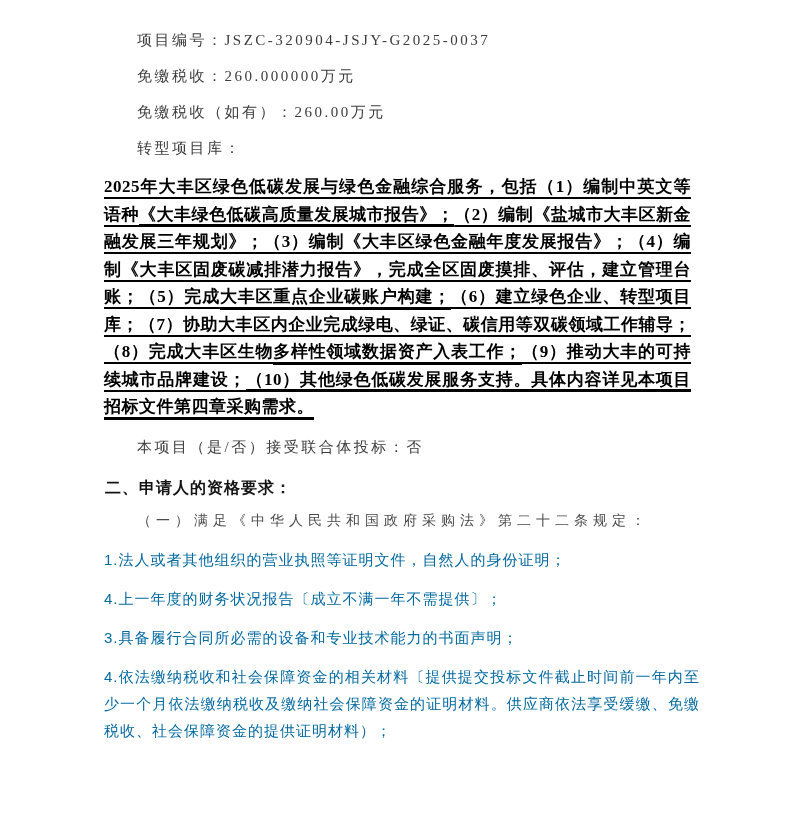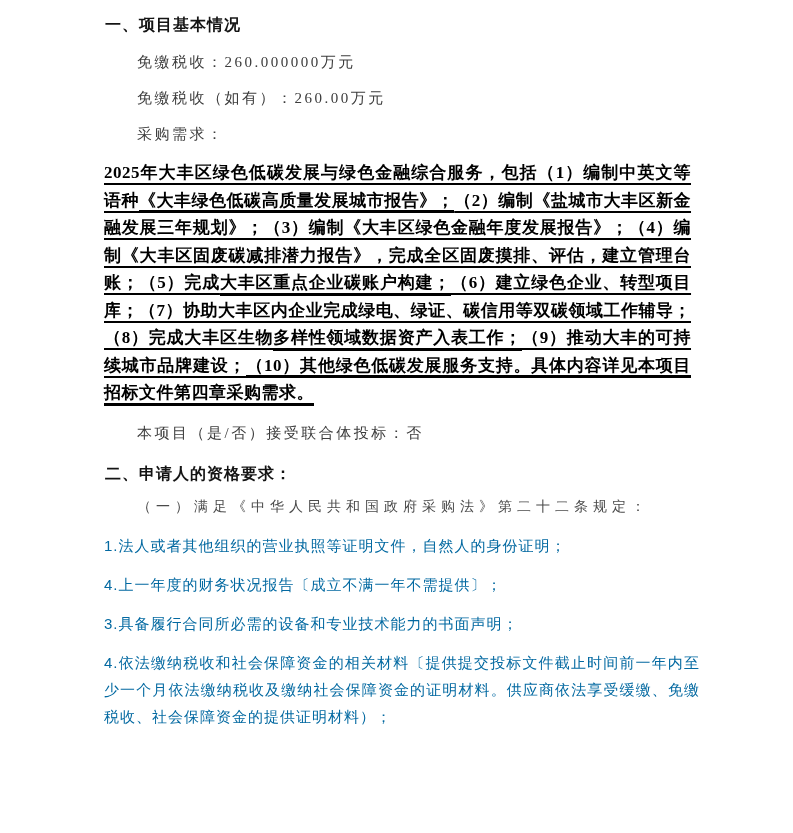--- a/index.html
+++ b/index.html
@@ -76,29 +76,29 @@
     margin: 15px 0 0 104px;
     text-align: justify;
   }
   .req-item.single { line-height: 20px; margin-top: 19px; }
 </style>
 </head>
 <body>
 
 <div class="page">
 
-  <div class="sec-heading">一、项目基本情况</div>
 
+  <div class="field-line">项目编号：JSZC-320904-JSJY-G2025-0037</div>
 
 
   <div class="field-line">免缴税收：260.000000万元</div>
 
   <div class="field-line">免缴税收（如有）：260.00万元</div>
 
-  <div class="field-line">采购需求：</div>
+  <div class="field-line">转型项目库：</div>
 
   <div class="req-paragraph"><span>2025年大丰区绿色低碳发展与绿色金融综合服务，包括（1）编制中英文等语种</span><span class="thick">《大丰绿色低碳高质量发展城市报告》；</span><span>（2）编制《盐城市大丰区新金融发展三年规划》；（3）编制《大丰区绿色金融年度发展报告》；（4）编制《大丰区固废碳减排潜力报告》，完成全区固废摸排、评估，建立管理台账；（5）完成</span><span class="thick">大丰区重点企业碳账户构建；</span><span>（6）建立绿色企业、转型项目库；（7）协助大丰区内企业完成绿电、绿证、碳信用等双碳领域工作辅导；（8）完成大丰区生物</span><span class="thick">多样性领域数据资产入表工作；</span><span>（9）推动大丰的可持续城市品牌建设；</span><span class="thick">（10）其他绿色低碳发展服务支持。具体内容详见本项目招标文件第四章采购需求。</span></div>
 
 
   <div class="field-line">本项目（是/否）接受联合体投标：否</div>
 
   <div class="sec-heading second">二、申请人的资格要求：</div>
 
   <div class="intro-line">（一）满足《中华人民共和国政府采购法》第二十二条规定：</div>
 

